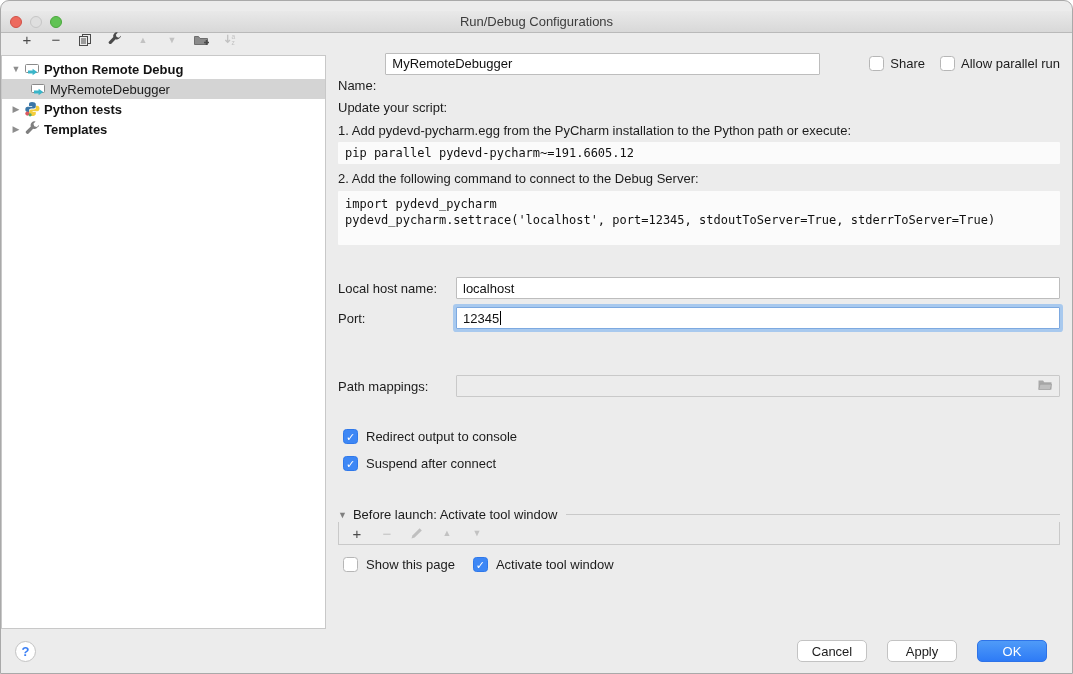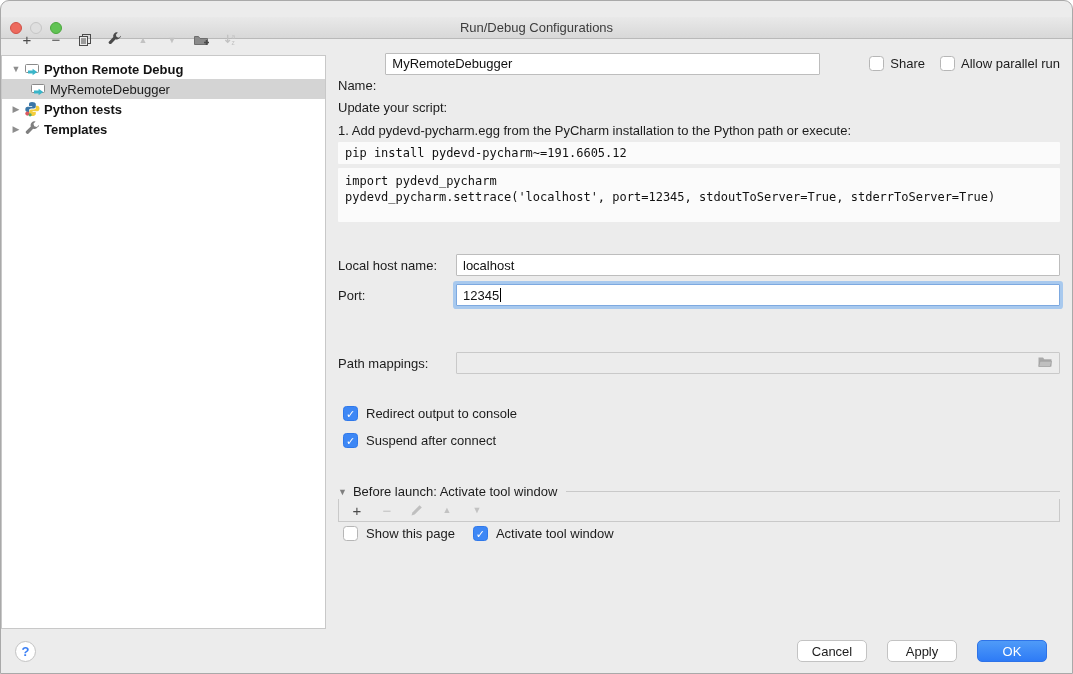--- a/index.html
+++ b/index.html
@@ -7,21 +7,21 @@
   body { font-family:"Liberation Sans","DejaVu Sans",sans-serif; font-size:13px; color:#1c1c1c; }
 
   .window {
     position:relative; width:1073px; height:674px; overflow:hidden;
     background:#ececec; border:1px solid #a9a9a9;
     border-radius:9px 9px 0 0;
   }
 
   
   .titlebar {
-    position:absolute; top:16px; left:0; right:0; height:22px;
+    position:absolute; top:10px; left:0; right:0; height:22px;
     background:linear-gradient(#e9e9e9,#d8d8d8);
     border-bottom:1px solid #b9b9b9;
     display:flex; align-items:center; justify-content:center;
   }
   .titlebar .title { font-size:13px; color:#3c3c3c; }
   .traffic { position:absolute; left:9px; top:5px; display:flex; gap:8px; }
   .light { width:12px; height:12px; border-radius:50%; }
   .light.close { background:#ed6a5e; border:1px solid #d05147; }
   .light.min   { background:#dfdfdf; border:1px solid #c6c6c6; }
   .light.zoom  { background:#61c354; border:1px solid #4aa73c; }
@@ -103,21 +103,21 @@
   .tasks-box {
     margin-top:10px; height:67px; background:#ffffff; border:1px solid #c9c9c9;
     display:flex; align-items:center; justify-content:center;
   }
   .tasks-box .empty { color:#a8a8a8; }
   .tasks-toolbar {
     height:23px; background:#ececec; border:1px solid #c9c9c9; border-top:none;
     display:flex; align-items:center; gap:14px; padding-left:10px;
   }
 
-  .bottom-checks { margin-top:4px; display:flex; align-items:center; gap:8px; padding-left:5px; }
+  .bottom-checks { margin-top:12px; display:flex; align-items:center; gap:8px; padding-left:5px; }
   .bottom-checks .gap { width:2px; }
 
   
   .footer { position:absolute; left:0; right:0; bottom:0; height:46px; }
   .help-btn {
     position:absolute; left:14px; bottom:11px; width:21px; height:21px; border-radius:50%;
     background:#ffffff; border:1px solid #c3c3c3; color:#3a7ff5;
     display:flex; align-items:center; justify-content:center; font-size:13px; font-weight:700;
   }
   .btns { position:absolute; right:25px; bottom:11px; display:flex; gap:20px; }
@@ -235,21 +235,22 @@
         <span>Share</span>
       </div>
       <div class="cb-group parallel">
         <span class="cb"></span>
         <span>Allow parallel run</span>
       </div>
     </div>
 
     <div class="para">Update your script:</div>
     <div class="para">1. Add pydevd-pycharm.egg from the PyCharm installation to the Python path or execute:</div>
-    <div class="codeblock">pip install pydevd-pycharm~=191.6605.12</div>
+    <div class="codeblock">pip parallel pydevd-pycharm~=191.6605.12</div>
+    <div class="para">2. Add the following command to connect to the Debug Server:</div>
     <div class="codeblock tall">
       <div>import pydevd_pycharm</div>
       <div>pydevd_pycharm.settrace('localhost', port=12345, stdoutToServer=True, stderrToServer=True)</div>
     </div>
 
     <div class="form-row row-host">
       <span class="lbl">Local host name:</span>
       <div class="field" role="textbox">
         <span>localhost</span>
       </div>

